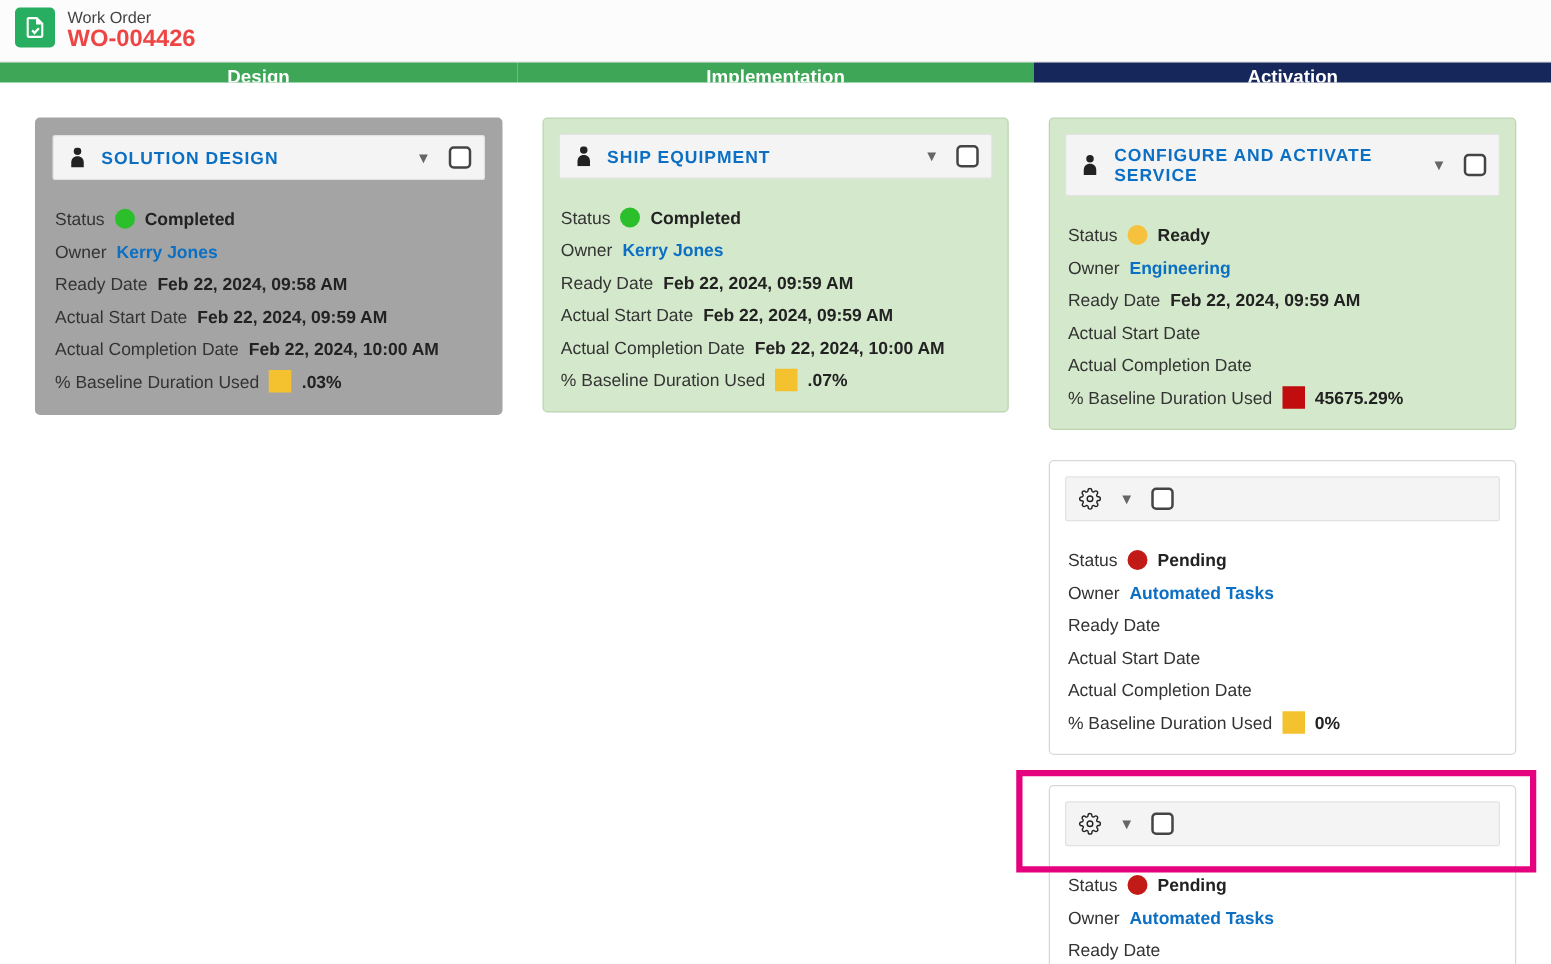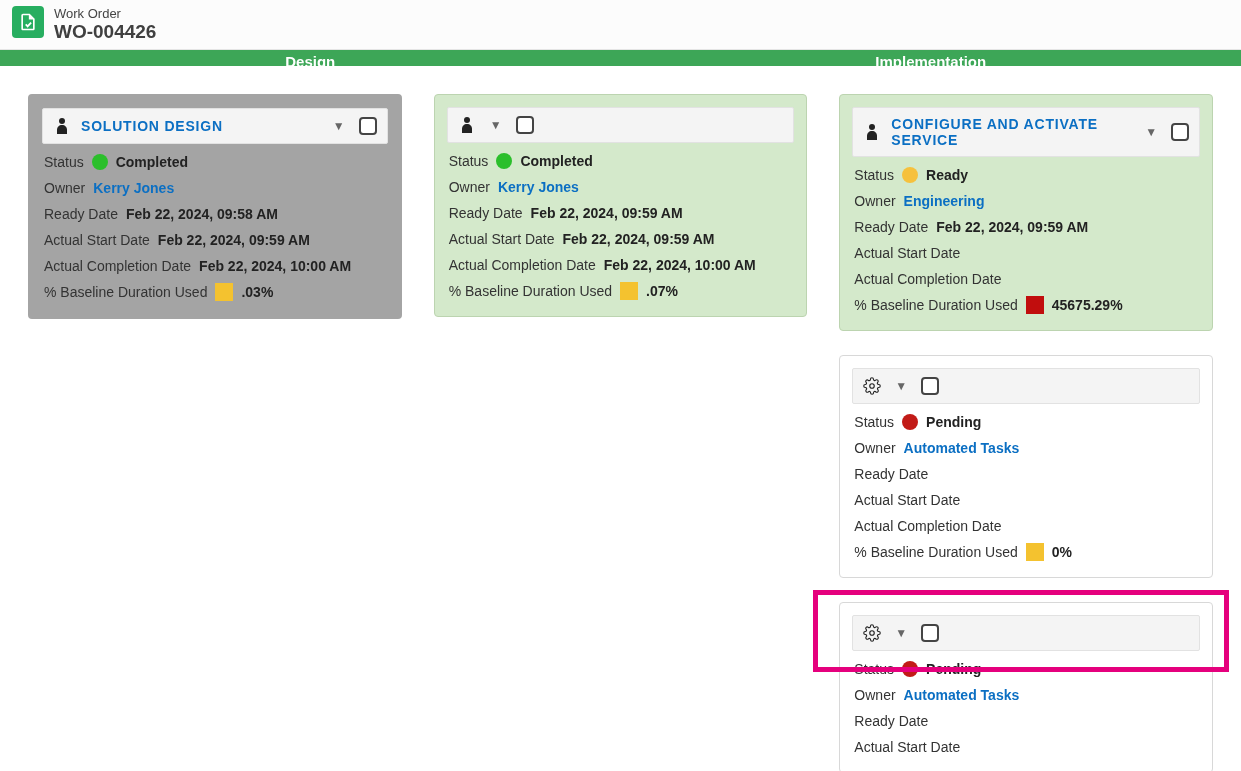--- a/index.html
+++ b/index.html
@@ -14,21 +14,21 @@
 }
 .header-icon {
   width: 32px; height: 32px;
   background: #27ae60;
   border-radius: 4px;
   display: flex; align-items: center; justify-content: center;
   margin-right: 10px;
 }
 .header-icon svg { width: 20px; height: 20px; fill: #fff; }
 .header-label { font-size: 13px; color: #444; }
-.header-title { font-size: 19px; font-weight: 700; color: #404040; }
+.header-title { font-size: 19px; font-weight: 700; color: #ef4444; }
 
 .phase-bar { display: flex; width: 100%; height: 16px; margin-top: 0; }
 .phase {
   flex: 1;
   text-align: center;
   color: #fff;
   font-weight: 600;
   font-size: 15px;
   line-height: 24px;
   position: relative;
@@ -53,21 +53,21 @@
 .card.completed-bg { background: #a4a4a4; border: 2px solid #a4a4a4; }
 .card.completed-green { background: #d4e9cb; border: 1px solid #bcd4b0; }
 .card.pending-bg { background: #fff; }
 
 .card-header {
   display: flex;
   align-items: center;
   background: #f4f4f4;
   border: 1px solid #e2e2e2;
   border-radius: 2px;
-  margin: 12px 12px 3px 12px;
+  margin: 12px 12px 16px 12px;
   padding: 8px 10px;
   gap: 10px;
 }
 .card-header .icon-slot { width: 18px; display: flex; justify-content: center; }
 .card-header .title {
   color: #0b6fc3;
   font-weight: 600;
   letter-spacing: 0.8px;
   font-size: 14px;
   flex: 1;
@@ -126,20 +126,21 @@
   </div>
   <div>
     <div class="header-label">Work Order</div>
     <div class="header-title">WO-004426</div>
   </div>
 </div>
 
 <div class="phase-bar">
   <div class="phase phase-green">Design</div>
   <div class="phase phase-green">Implementation</div>
+  <div class="phase phase-dark">Activation</div>
 </div>
 
 <div class="columns">
 
   <div class="col">
     <div class="card completed-bg">
       <div class="card-header">
         <span class="icon-slot">
           <svg class="person-icon" viewBox="0 0 12 16">
               <circle cx="6" cy="3" r="3"></circle>
@@ -183,20 +184,21 @@
 
   <div class="col">
     <div class="card completed-green">
       <div class="card-header">
         <span class="icon-slot">
           <svg class="person-icon" viewBox="0 0 12 16">
               <circle cx="6" cy="3" r="3"></circle>
               <path d="M6 7c-3 0-5 2-5 5v4h10v-4c0-3-2-5-5-5z"></path>
             </svg>
         </span>
+        <span class="title">SHIP EQUIPMENT</span>
         <span class="chevron">▼</span>
         <span class="checkbox"></span>
       </div>
       <div class="card-body">
         <div class="row">
             <span class="label">Status</span>
             <span class="status-dot green"></span>
             <span class="value">Completed</span>
           </div>
         <div class="row">

